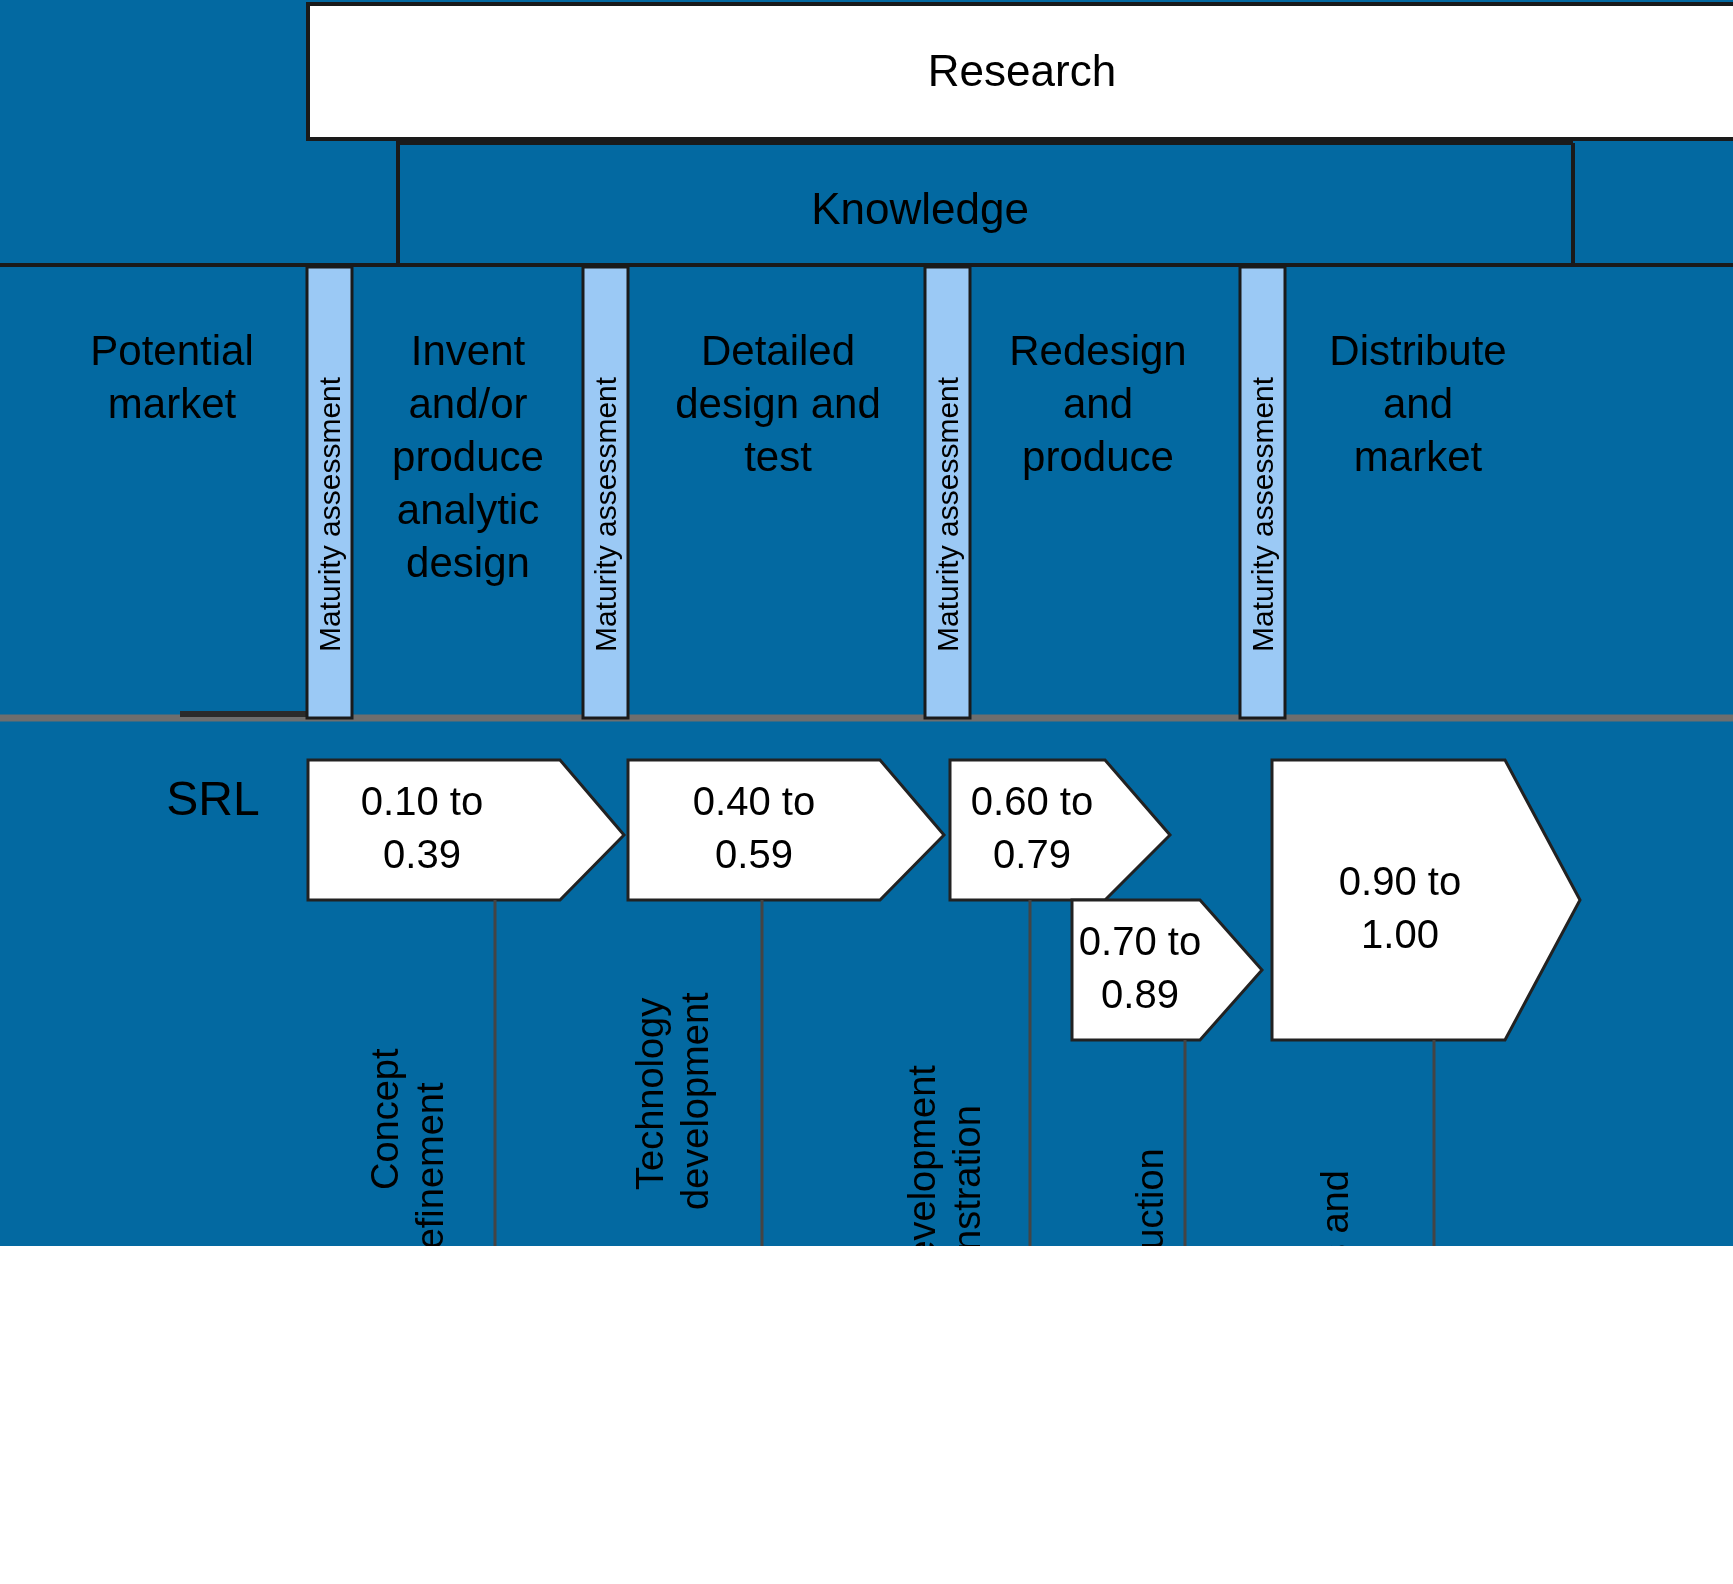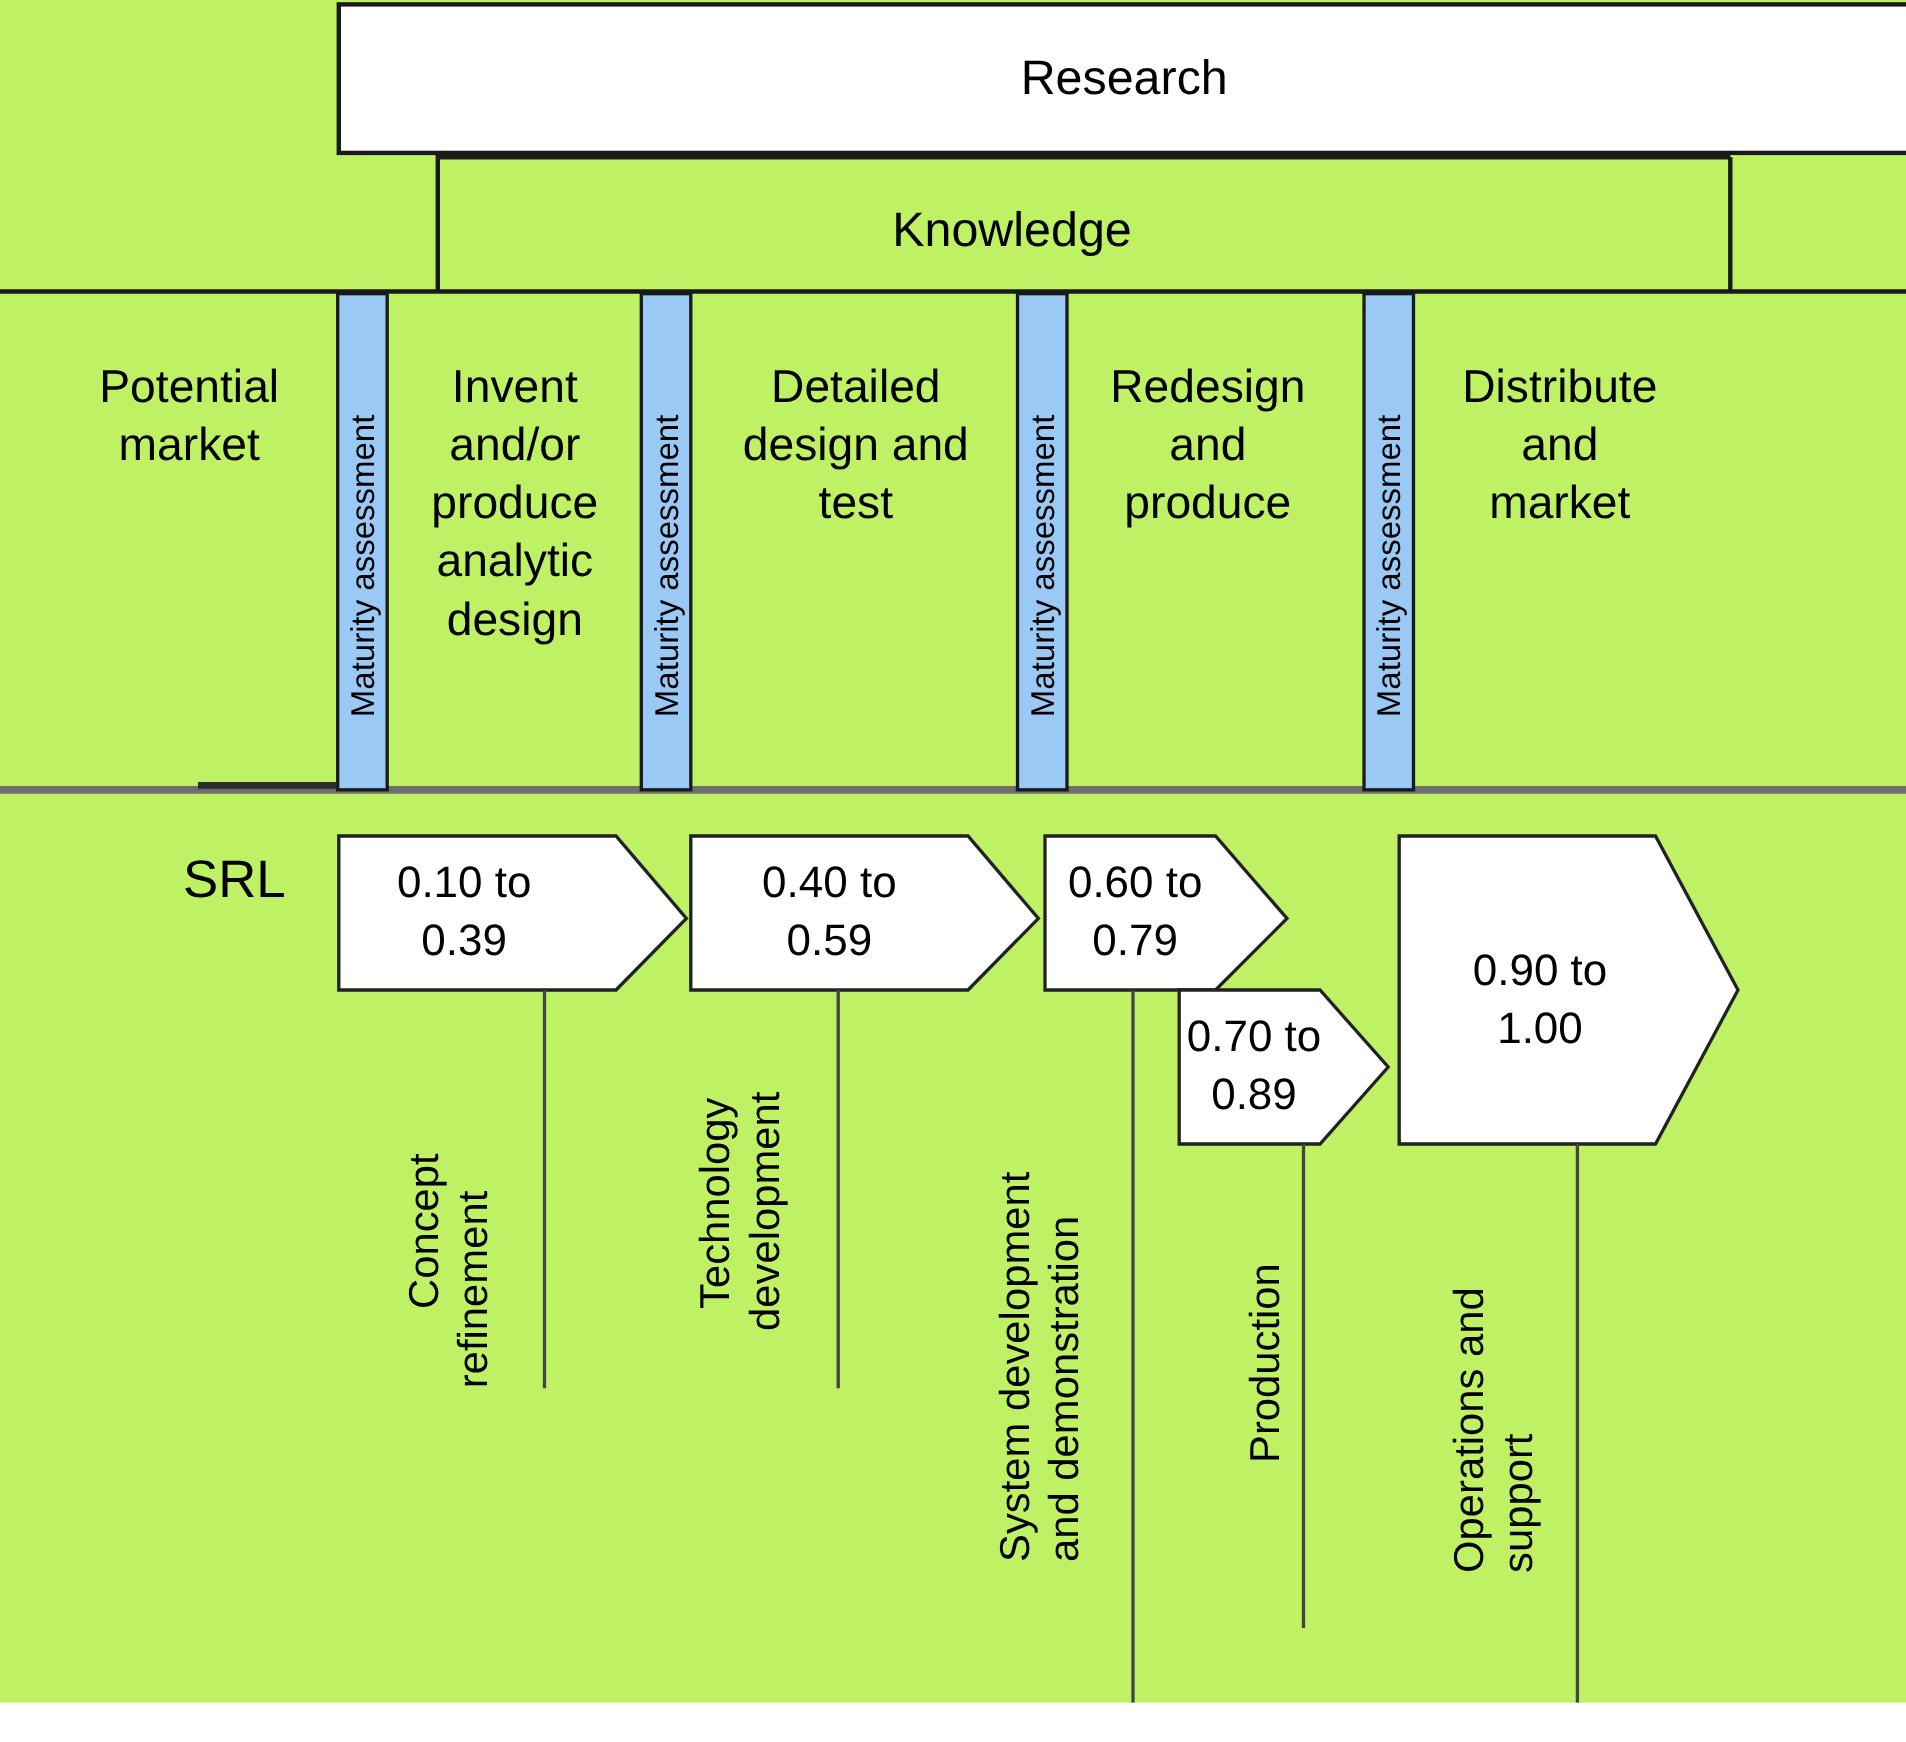--- a/index.html
+++ b/index.html
@@ -6,22 +6,22 @@
     margin: 0;
     padding: 0;
     background: #ffffff;
   }
   body {
     font-family: "Liberation Sans", sans-serif;
   }
   #stage {
     position: relative;
     width: 1733px;
-    height: 1548px;
-    background: #bef264;
+    height: 1246px;
+    background: #0369a1;
     overflow: hidden;
   }
   svg#diagram {
     position: absolute;
     top: 0;
     left: 0;
     width: 1733px;
     height: 1584px;
   }
   .shape-line {

